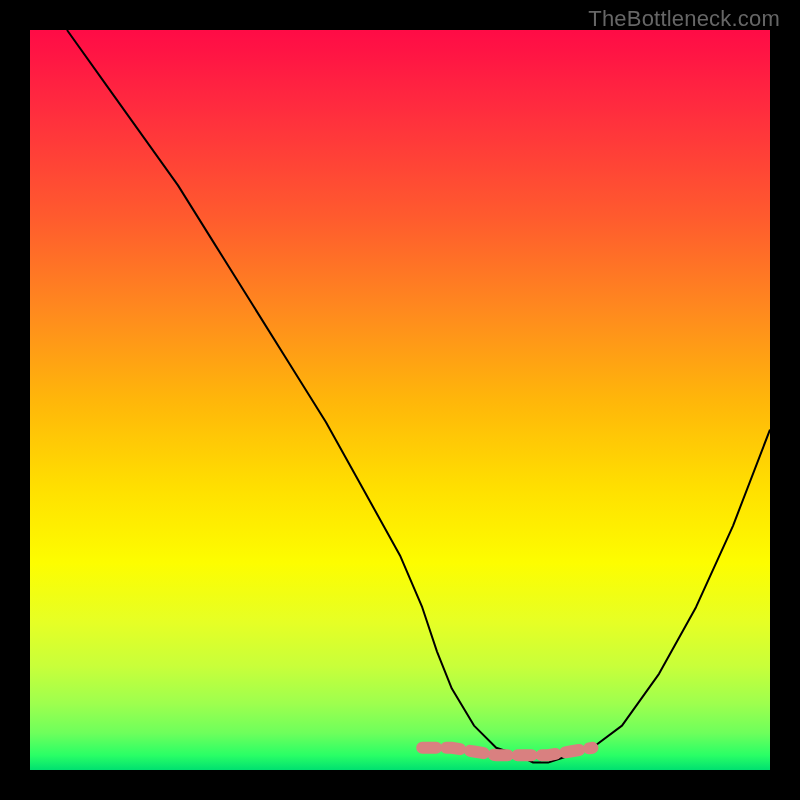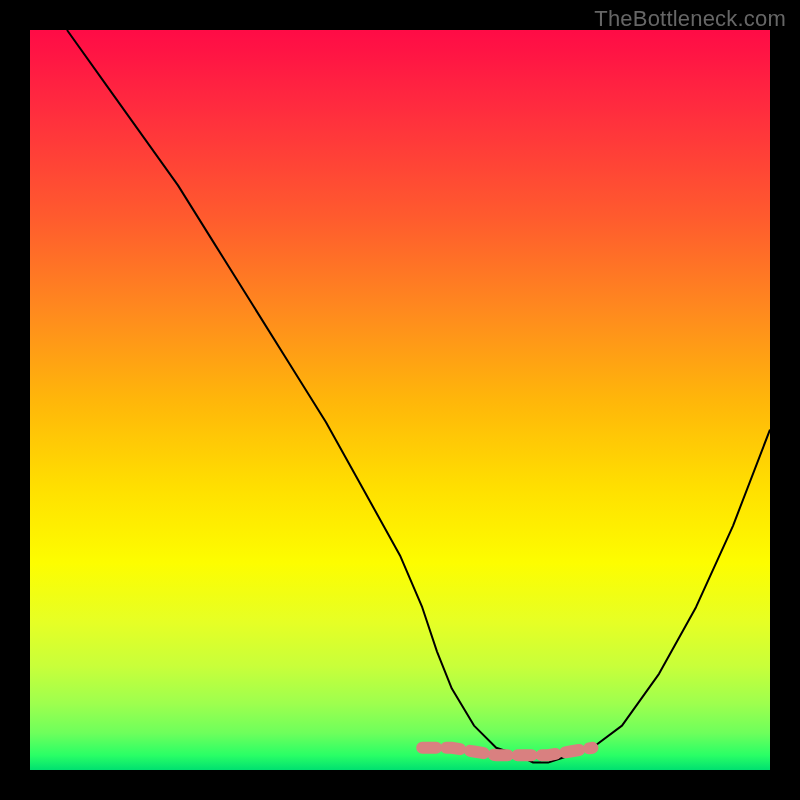--- a/index.html
+++ b/index.html
@@ -6,21 +6,21 @@
   html, body { width: 800px; height: 800px; overflow: hidden; background: #000; }
   .container {
     position: relative;
     width: 800px;
     height: 800px;
     background: #000;
   }
   .watermark {
     position: absolute;
     top: 6px;
-    right: 14px;
+    right: 20px;
     font-family: Arial, Helvetica, sans-serif;
     font-size: 22px;
     color: #666;
     z-index: 5;
     letter-spacing: 0.2px;
   }
   .plot-frame {
     position: absolute;
     left: 30px;
     top: 30px;

